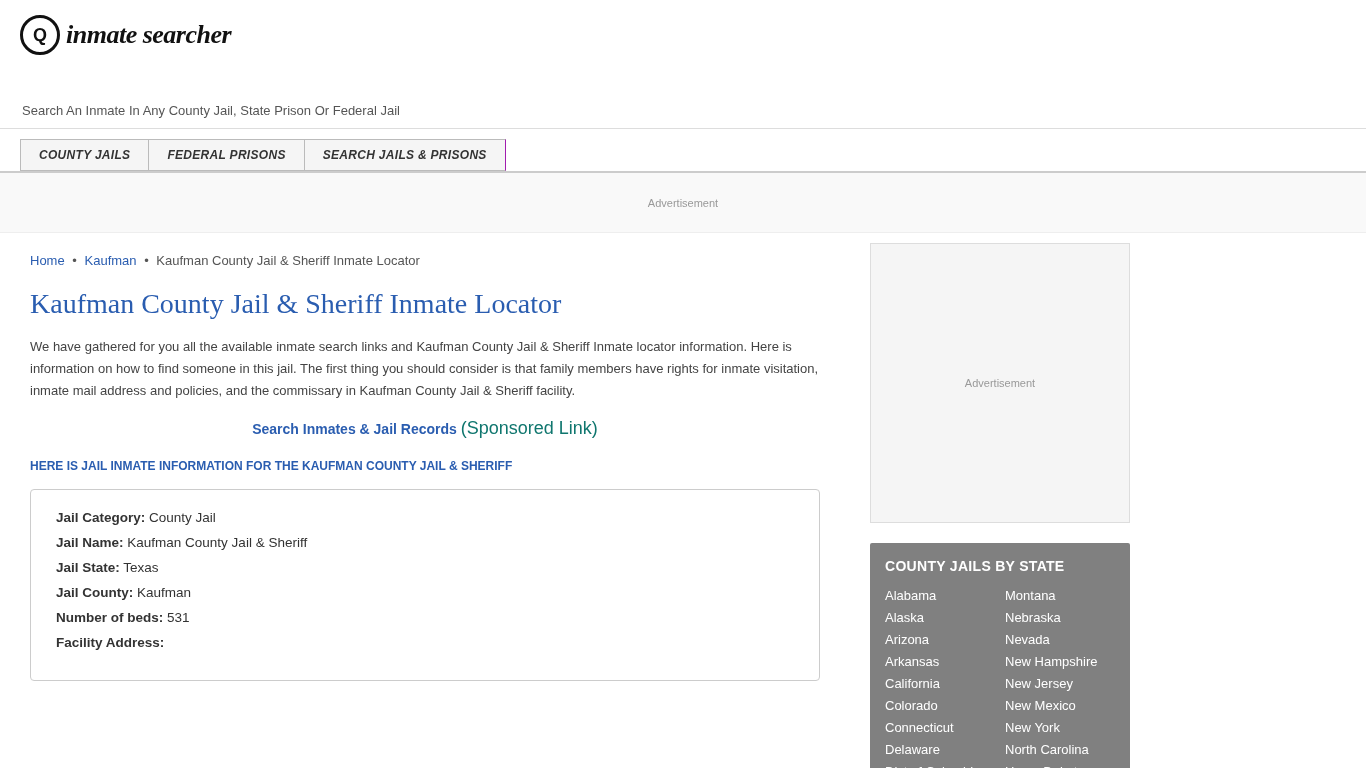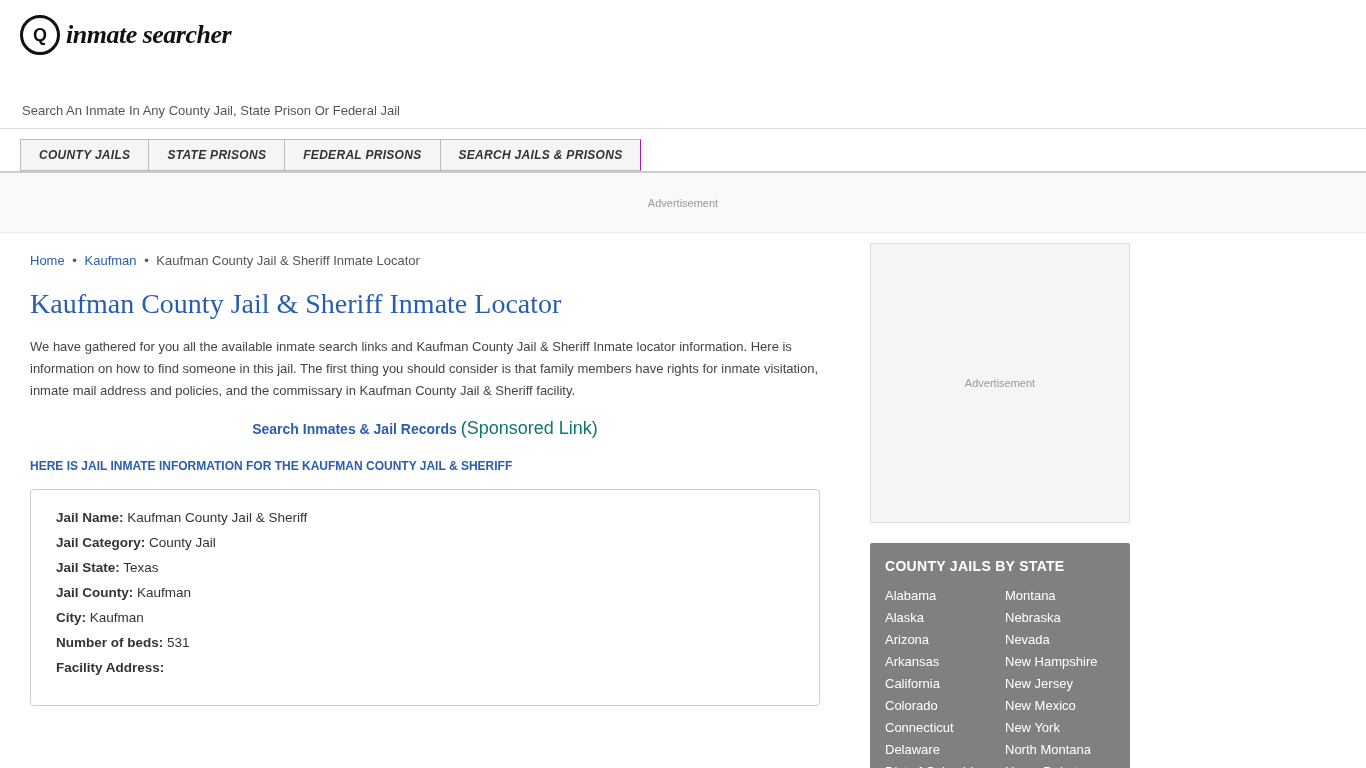--- a/index.html
+++ b/index.html
@@ -78,21 +78,20 @@
     <div class="logo-icon">Q</div>
     <div class="logo-text">
       <span>inmate</span> <span>searcher</span>
     </div>
   </div>
   <div class="tagline">Search An Inmate In Any County Jail, State Prison Or Federal Jail</div>
 </div>
 
 <div class="nav-bar">
   <button class="nav-btn">COUNTY JAILS</button>
-  <button class="nav-btn">STATE PRISONS</button>
   <button class="nav-btn">FEDERAL PRISONS</button>
   <button class="nav-btn">SEARCH JAILS &amp; PRISONS</button>
 </div>
 
 <div class="ad-banner">
   <span>Advertisement</span>
 </div>
 
 <div class="main-layout">
 
@@ -112,37 +111,33 @@
 
     <div class="sponsored-link">
       <a href="#">Search Inmates &amp; Jail Records</a>
       <span class="sponsored-text"> <span>(Sponsored Link)</span></span>
     </div>
 
     <div class="section-heading">HERE IS JAIL INMATE INFORMATION FOR THE KAUFMAN COUNTY JAIL &amp; SHERIFF</div>
 
     <div class="info-card">
       <div class="info-row">
+        <span class="label">Jail Category:</span>
+        <span class="value"> <span>County Jail</span></span>
+      </div>
+      <div class="info-row">
         <span class="label">Jail Name:</span>
         <span class="value"> <span>Kaufman County Jail &amp; Sheriff</span></span>
-      </div>
-      <div class="info-row">
-        <span class="label">Jail Category:</span>
-        <span class="value"> <span>County Jail</span></span>
       </div>
       <div class="info-row">
         <span class="label">Jail State:</span>
         <span class="value"> <span>Texas</span></span>
       </div>
       <div class="info-row">
         <span class="label">Jail County:</span>
-        <span class="value"> <span>Kaufman</span></span>
-      </div>
-      <div class="info-row">
-        <span class="label">City:</span>
         <span class="value"> <span>Kaufman</span></span>
       </div>
       <div class="info-row">
         <span class="label">Number of beds:</span>
         <span class="value"> <span>531</span></span>
       </div>
       <div class="info-row">
         <span class="label">Facility Address:</span>
         <span class="value"> <span></span></span>
       </div>
@@ -173,21 +168,21 @@
             <a href="#" class="state-link">Georgia</a>
           </div>
         <div class="state-col" id="right-col">
             <a href="#" class="state-link">Montana</a>
             <a href="#" class="state-link">Nebraska</a>
             <a href="#" class="state-link">Nevada</a>
             <a href="#" class="state-link">New Hampshire</a>
             <a href="#" class="state-link">New Jersey</a>
             <a href="#" class="state-link">New Mexico</a>
             <a href="#" class="state-link">New York</a>
-            <a href="#" class="state-link">North Montana</a>
+            <a href="#" class="state-link">North Carolina</a>
             <a href="#" class="state-link">Home Dakota</a>
             <a href="#" class="state-link">Ohio</a>
             <a href="#" class="state-link">Oklahoma</a>
           </div>
       </div>
     </div>
 
   </div>
 </div>
 

